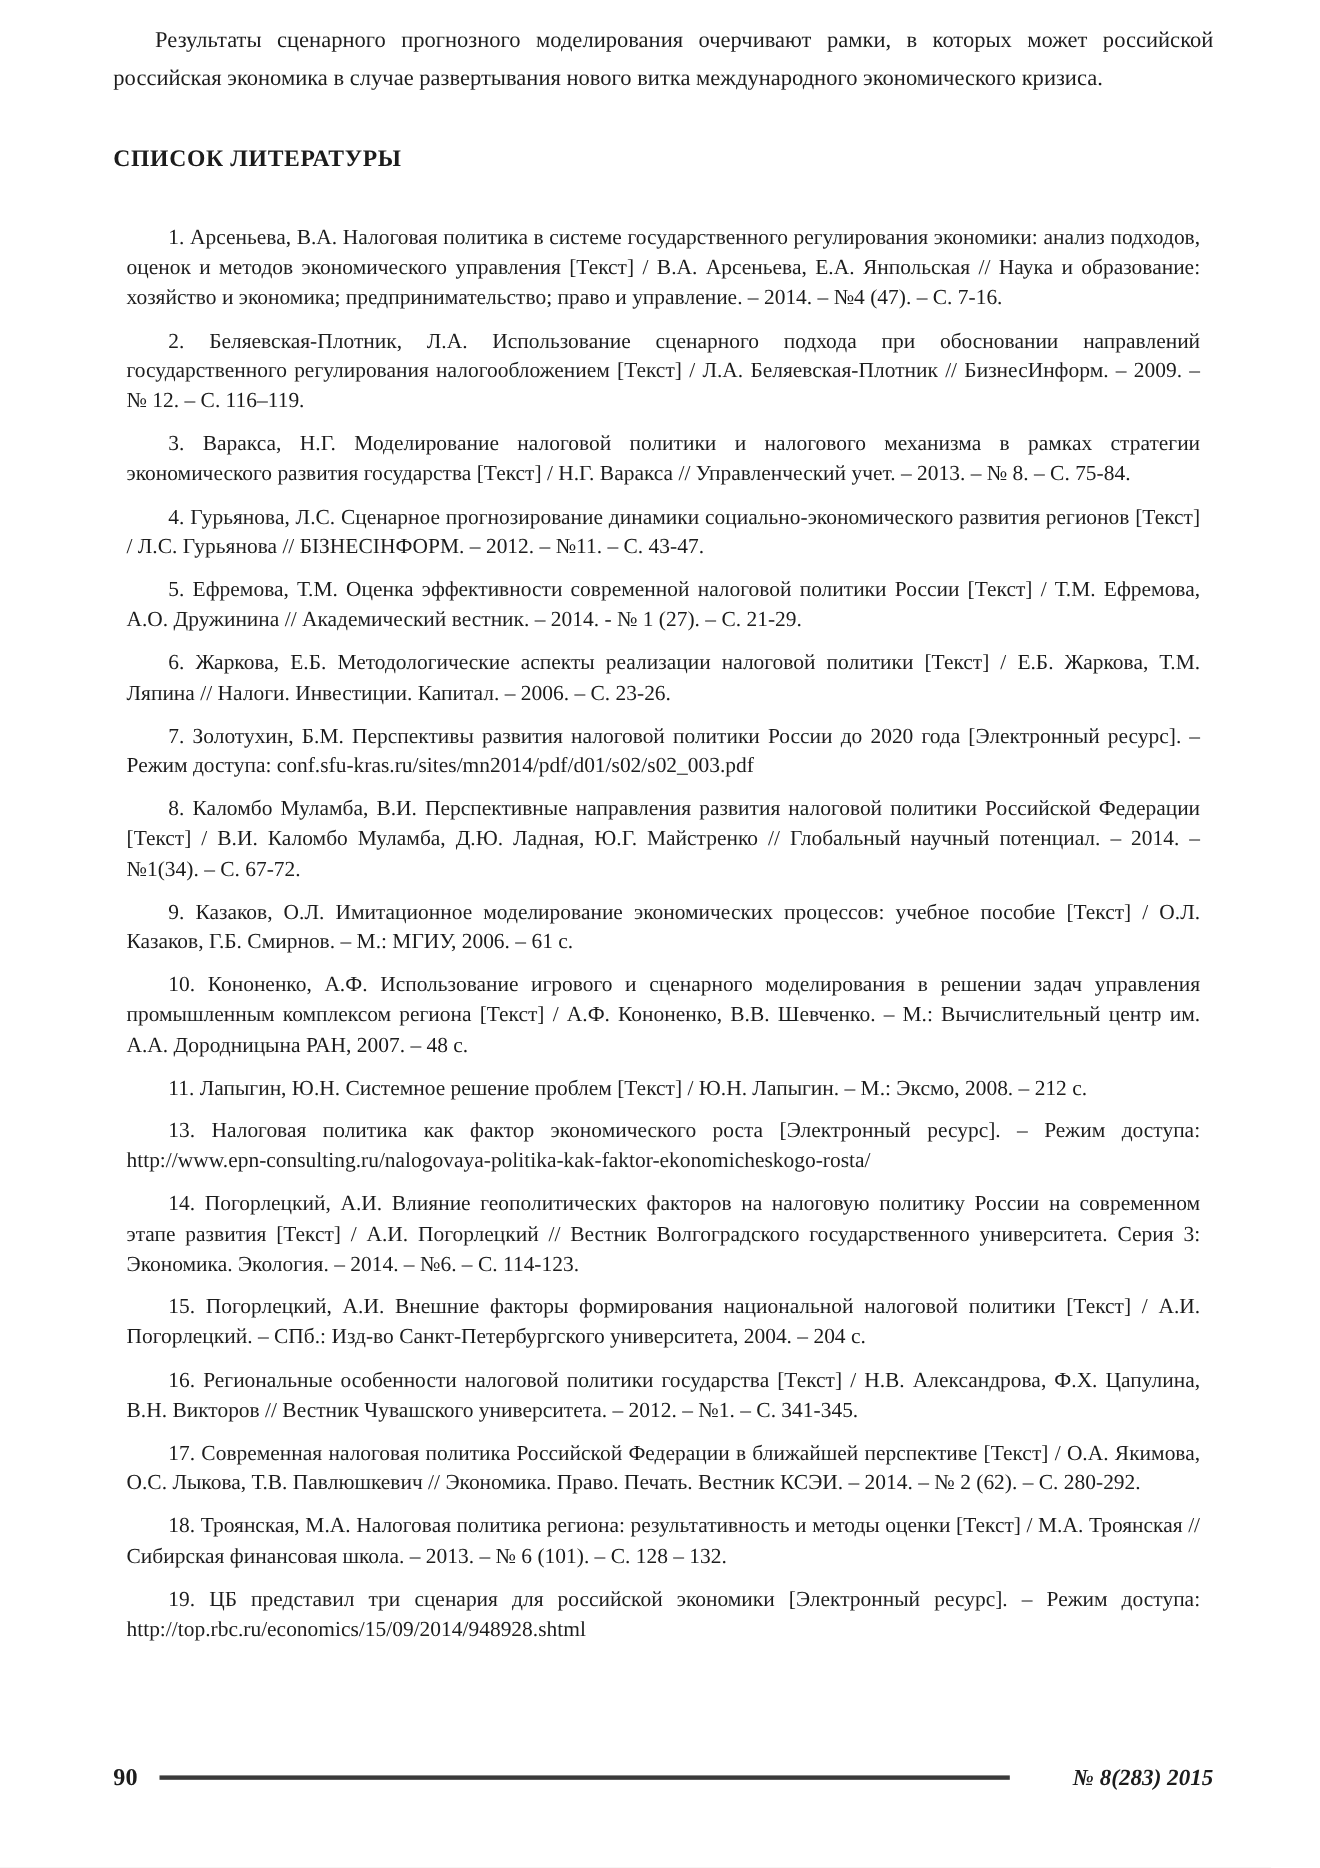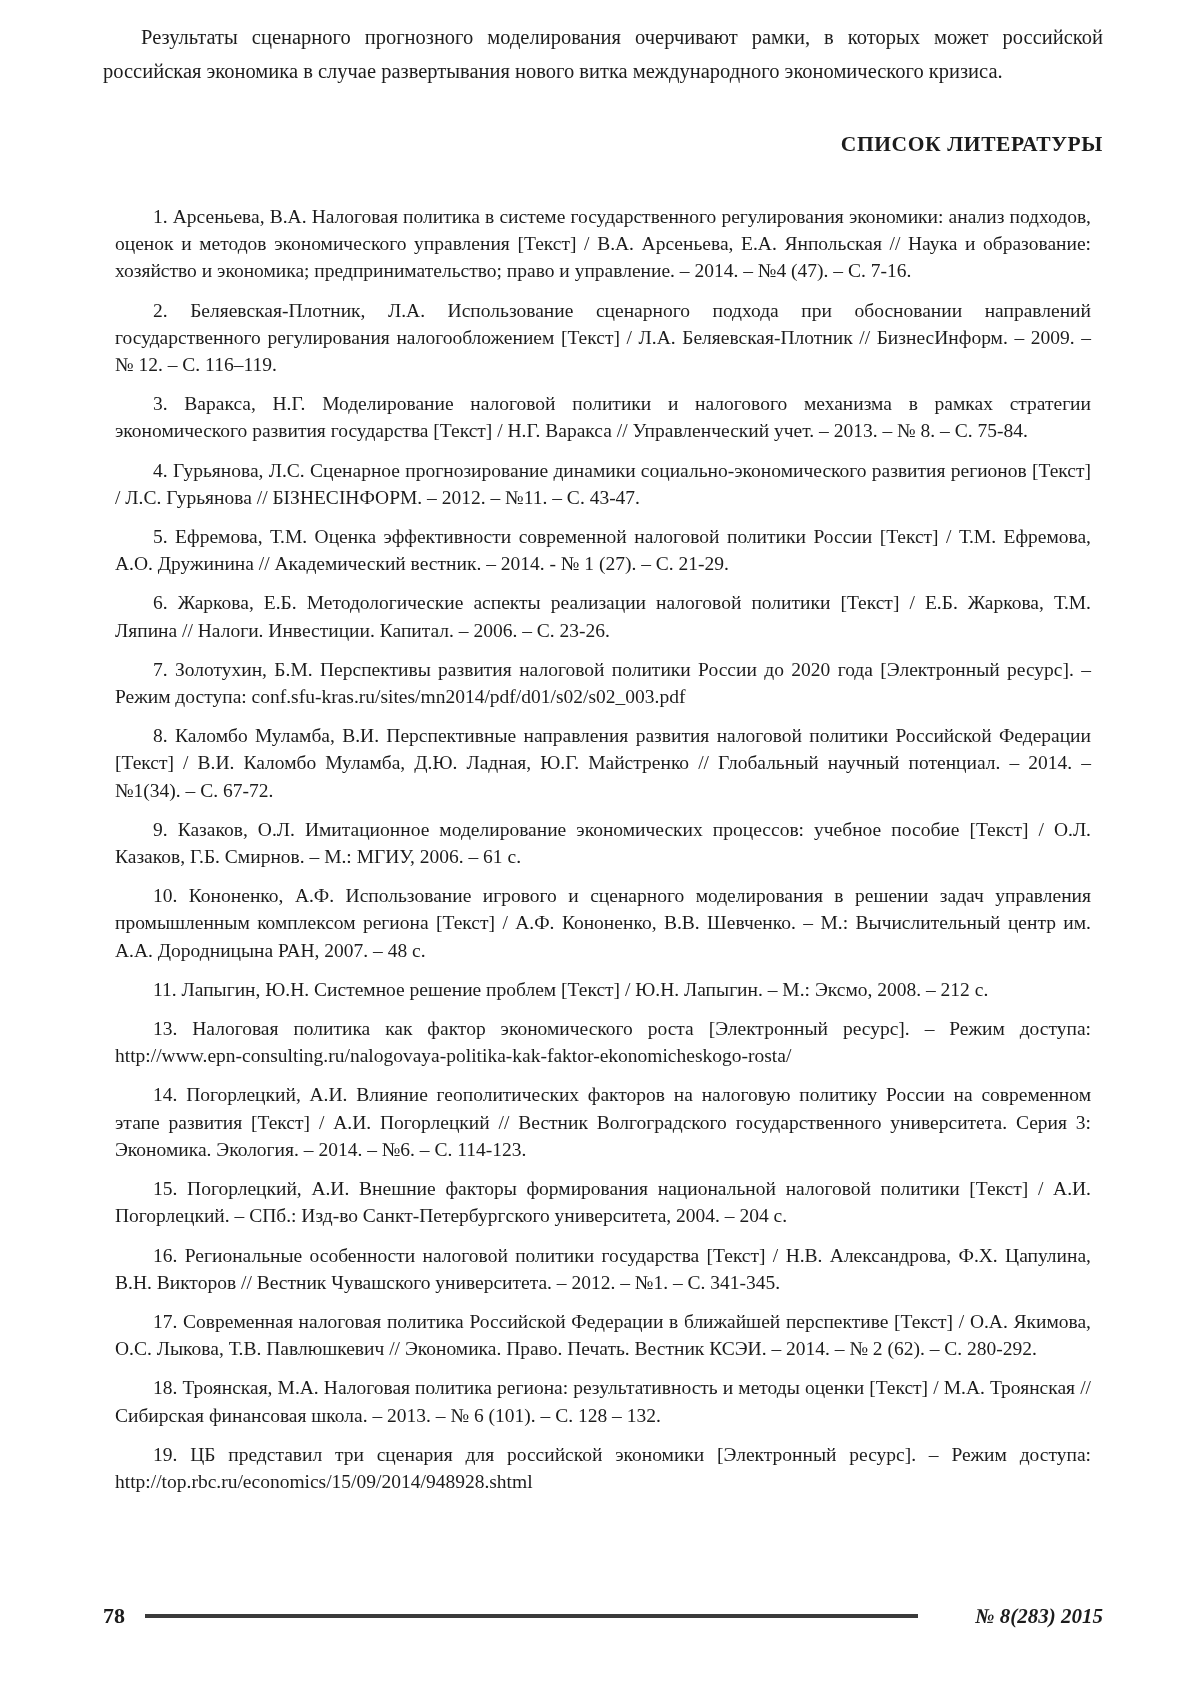--- a/index.html
+++ b/index.html
@@ -36,21 +36,21 @@
   .intro {
     margin-top: 20px;
     font-size: 20.5px;
     line-height: 34px;
     text-align: justify;
     text-indent: 38px;
   }
   
   .bib-heading {
     margin-top: 44px;
-    text-align: right;
+    text-align: left;
     font-size: 21.5px;
     font-weight: bold;
     letter-spacing: 0.6px;
   }
   
   .ref-list {
     margin-top: 46px;
     font-size: 19.5px;
     line-height: 27.2px;
   }
@@ -113,17 +113,17 @@
       <p>15. Погорлецкий, А.И. Внешние факторы формирования национальной налоговой политики [Текст] / А.И. Погорлецкий. – СПб.: Изд-во Санкт-Петербургского университета, 2004. – 204 с.</p>
       <p>16. Региональные особенности налоговой политики государства [Текст] / Н.В. Александрова, Ф.Х. Цапулина, В.Н. Викторов // Вестник Чувашского университета. – 2012. – №1. – С. 341-345.</p>
       <p>17. Современная налоговая политика Российской Федерации в ближайшей перспективе [Текст] / О.А. Якимова, О.С. Лыкова, Т.В. Павлюшкевич // Экономика. Право. Печать. Вестник КСЭИ. – 2014. – № 2 (62). – С. 280-292.</p>
       <p>18. Троянская, М.А. Налоговая политика региона: результативность и методы оценки [Текст] / М.А. Троянская // Сибирская финансовая школа. – 2013. – № 6 (101). – С. 128 – 132.</p>
       <p>19. ЦБ представил три сценария для российской экономики [Электронный ресурс]. – Режим доступа: http://top.rbc.ru/economics/15/09/2014/948928.shtml</p>
     </div>
 
   </div>
 
   <div class="footer">
-    <span class="page-num">78</span>
+    <span class="page-num">90</span>
     <span class="rule"></span>
     <span class="issue">№ 8(283) 2015</span>
   </div>
 </div>
 
 </body></html>

